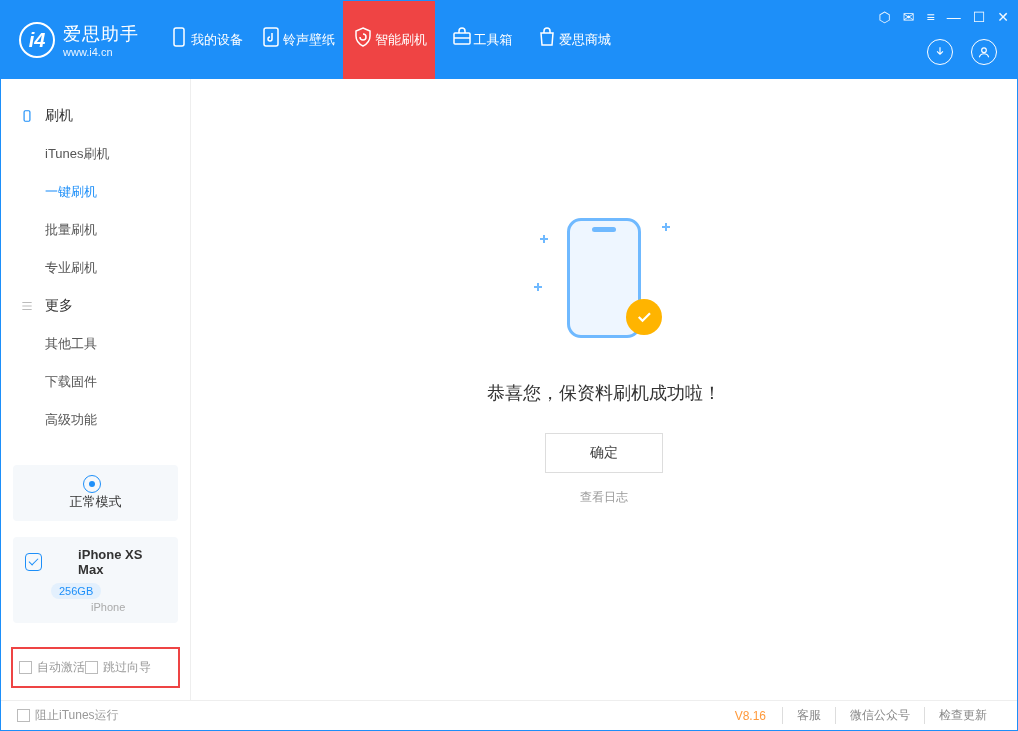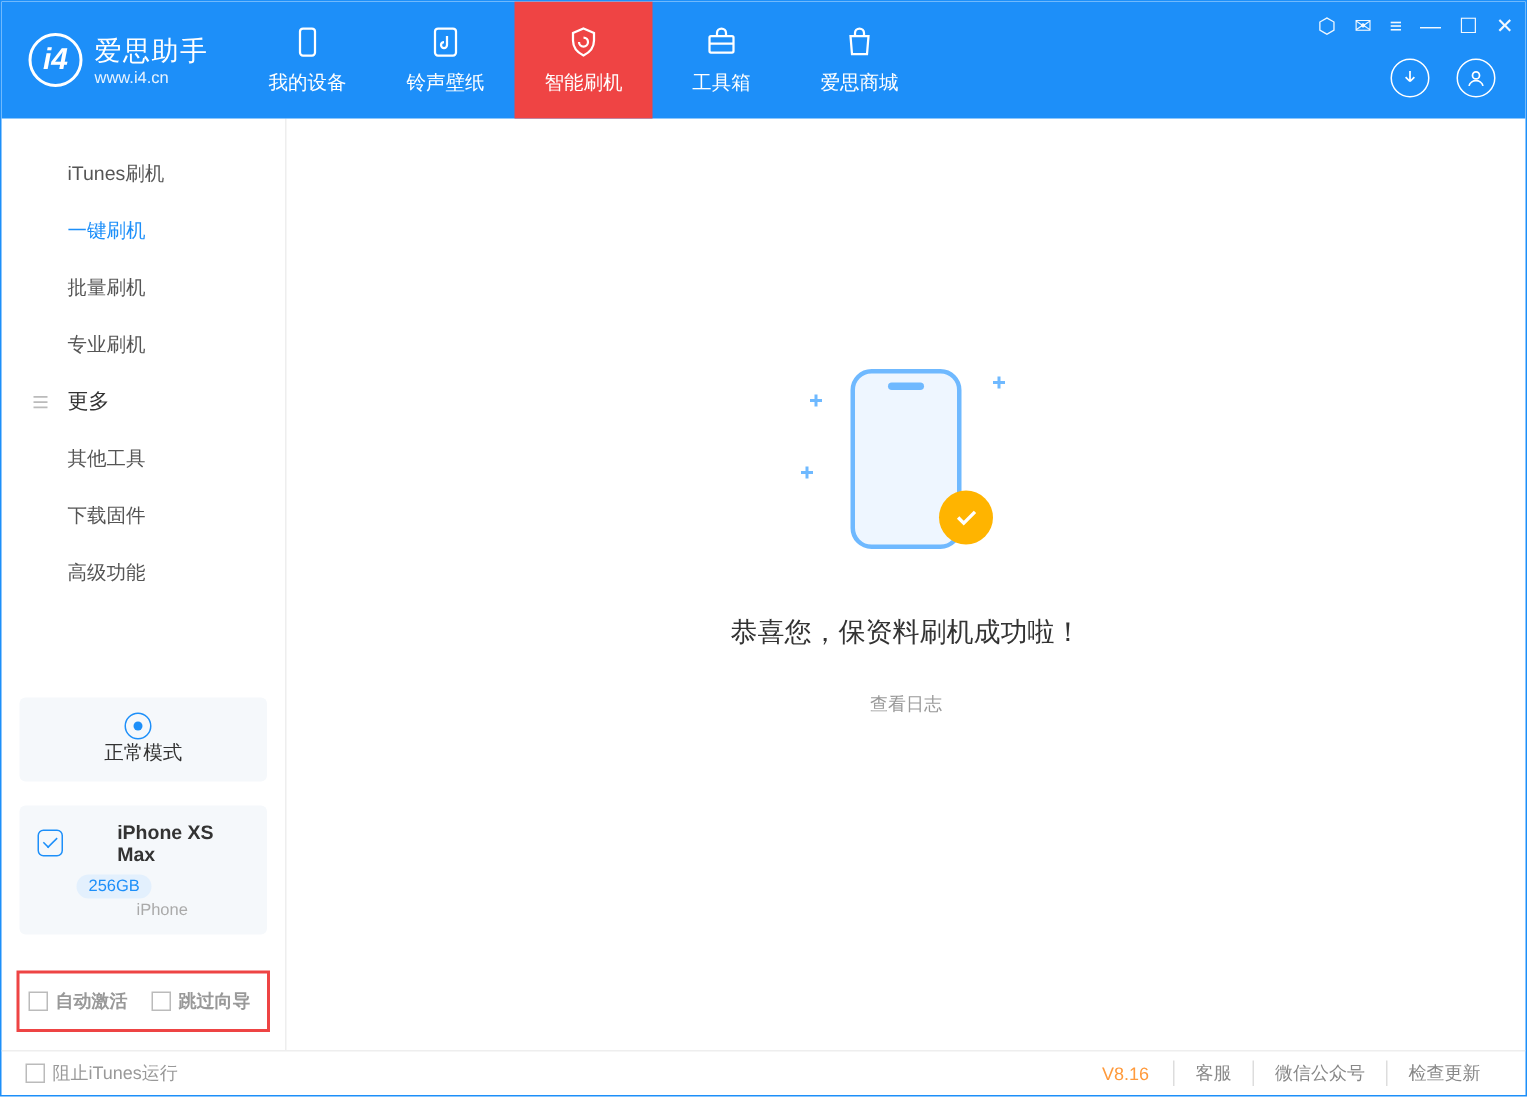--- a/index.html
+++ b/index.html
@@ -5,21 +5,21 @@
 * { margin: 0; padding: 0; box-sizing: border-box; font-family: "Microsoft YaHei", Arial, sans-serif; }
 body { background: #fff; width: 1018px; height: 731px; overflow: hidden; border: 1px solid #1d8ff9; }
 
 .header { background: #1d8ff9; height: 78px; display: flex; align-items: stretch; color: #fff; position: relative; }
 .logo-block { display: flex; align-items: center; padding: 0 20px 0 18px; }
 .logo-circle { width: 36px; height: 36px; border: 2px solid #fff; border-radius: 50%; display: flex; align-items: center; justify-content: center; font-style: italic; font-weight: bold; font-size: 20px; margin-right: 8px; }
 .logo-text .app-name { font-size: 18px; font-weight: 500; letter-spacing: 1px; }
 .logo-text .app-url { font-size: 11px; opacity: .9; }
 
 .nav { display: flex; height: 100%; }
-.nav-item { width: 92px; display: flex; flex-direction: column; align-items: center; justify-content: center; font-size: 13px; cursor: pointer; position: relative; }
+.nav-item { width: 92px; display: flex; flex-direction: row; align-items: center; justify-content: center; font-size: 13px; cursor: pointer; position: relative; }
 .nav-item.active { background: #ef4444; }
 .nav-item .ic { width: 24px; height: 24px; margin-bottom: 6px; display:flex; align-items:center; justify-content:center; }
 .nav-item .ic svg { width:24px; height:24px; fill:none; stroke:#fff; stroke-width:1.5; }
 
 .win-ctrls { position: absolute; top: 8px; right: 8px; display: flex; gap: 12px; font-size: 14px; }
 .win-ctrls span { cursor: pointer; opacity:.95; }
 .header-icons { position: absolute; bottom: 14px; right: 20px; display: flex; gap: 18px; }
 .header-icons .cir { width: 26px; height: 26px; border: 1.5px solid #fff; border-radius: 50%; display:flex; align-items:center; justify-content:center; cursor:pointer; }
 .header-icons .cir svg{ width:14px; height:14px; fill:none; stroke:#fff; stroke-width:2;}
 
@@ -35,21 +35,21 @@
 .mode-card { display:flex; align-items:center; color:#333;flex-direction:column;}
 .mode-card .mi{ width:18px;height:18px; border:1.5px solid #1d8ff9; border-radius:50%; margin-right:8px; position:relative;}
 .mode-card .mi::after{content:""; position:absolute; width:6px;height:6px; background:#1d8ff9; border-radius:50%; top:5px; left:5px;}
 .device-card .dev-row{display:flex;align-items:center;}
 .device-card .di{ width:18px;height:18px; border:1.5px solid #1d8ff9; border-radius:4px; margin-right:8px; position:relative;}
 .device-card .di::after{content:"";position:absolute;width:8px;height:4px;border:1.5px solid #1d8ff9;border-top:none;border-right:none;transform:rotate(-45deg);top:4px;left:3px;}
 .device-card .dev-name{ font-weight:600; color:#333;margin-left:28px;}
 .device-card .cap{ display:inline-block; background:#e3f0fd; color:#1d8ff9; font-size:11px; padding:2px 8px; border-radius:10px; margin:6px 0 2px 26px;}
 .device-card .dev-type{ font-size:11px; color:#aaa; margin-left:26px;padding-left:40px;}
 
-.checks-row{ margin:16px 10px 12px; border:2px solid #e44; padding:10px 6px; display:flex; gap:16px; font-size:12px; color:#999;font-weight:bold;}
+.checks-row{ margin:16px 10px 12px; border:2px solid #e44; padding:10px 6px; display:flex; font-size:12px; color:#999;}
 .chk{display:flex;align-items:center; cursor:pointer;}
 .chk .box{width:13px;height:13px;border:1px solid #bbb;margin-right:5px;}
 
 .main { flex:1; display:flex; flex-direction:column; align-items:center; justify-content:center; padding-bottom:60px;}
 .phone-ill{ position:relative; width:140px; height:140px; margin-bottom:28px;}
 .phone{ width:74px; height:120px; border:3px solid #6fb9ff; border-radius:14px; background:#eef6ff; position:absolute; left:33px; top:5px;}
 .phone::before{content:"";position:absolute;top:6px;left:50%;transform:translateX(-50%);width:24px;height:5px;background:#6fb9ff;border-radius:3px;}
 .badge{position:absolute; right:12px; bottom:18px; width:36px;height:36px;background:#ffb400;border-radius:50%;display:flex;align-items:center;justify-content:center;}
 .badge svg{width:18px;height:18px;stroke:#fff;stroke-width:3;fill:none;}
 .spark{position:absolute;width:8px;height:8px;}
@@ -143,20 +143,28 @@
         <svg viewBox="0 0 24 24">
           <circle cx="12" cy="9" r="4"></circle>
           <path d="M4 21c1-4 5-6 8-6s7 2 8 6"></path>
         </svg>
       </span>
   </div>
 </div>
 
 <div class="content">
   <div class="sidebar">
+    <div class="sb-group-title">
+      <span class="gi">
+          <svg width="14" height="14" viewBox="0 0 24 24" fill="none" stroke="#1d8ff9" stroke-width="2">
+            <rect x="7" y="3" width="10" height="18" rx="2"></rect>
+          </svg>
+        </span>
+      <span>刷机</span>
+    </div>
     <div class="sb-item">iTunes刷机</div>
     <div class="sb-item active">一键刷机</div>
     <div class="sb-item">批量刷机</div>
     <div class="sb-item">专业刷机</div>
 
     <div class="sb-group-title">
       <span class="gi">
           <svg width="14" height="14" viewBox="0 0 24 24" fill="none" stroke="#bbb" stroke-width="2">
             <path d="M4 6h16M4 12h16M4 18h16"></path>
           </svg>
@@ -200,20 +208,21 @@
         <div class="spark s2"></div>
         <div class="spark s3"></div>
       <div class="phone"></div>
       <div class="badge">
           <svg viewBox="0 0 24 24">
             <path d="M5 12l5 5L20 7"></path>
           </svg>
         </div>
     </div>
     <div class="success-msg">恭喜您，保资料刷机成功啦！</div>
+    <button class="ok-btn">确定</button>
     <a class="view-log">查看日志</a>
   </div>
 </div>
 
 <div class="footer">
   <label class="chk">
       <span class="box"></span>
       <span>阻止iTunes运行</span>
     </label>
   <div class="footer-spacer"></div>

